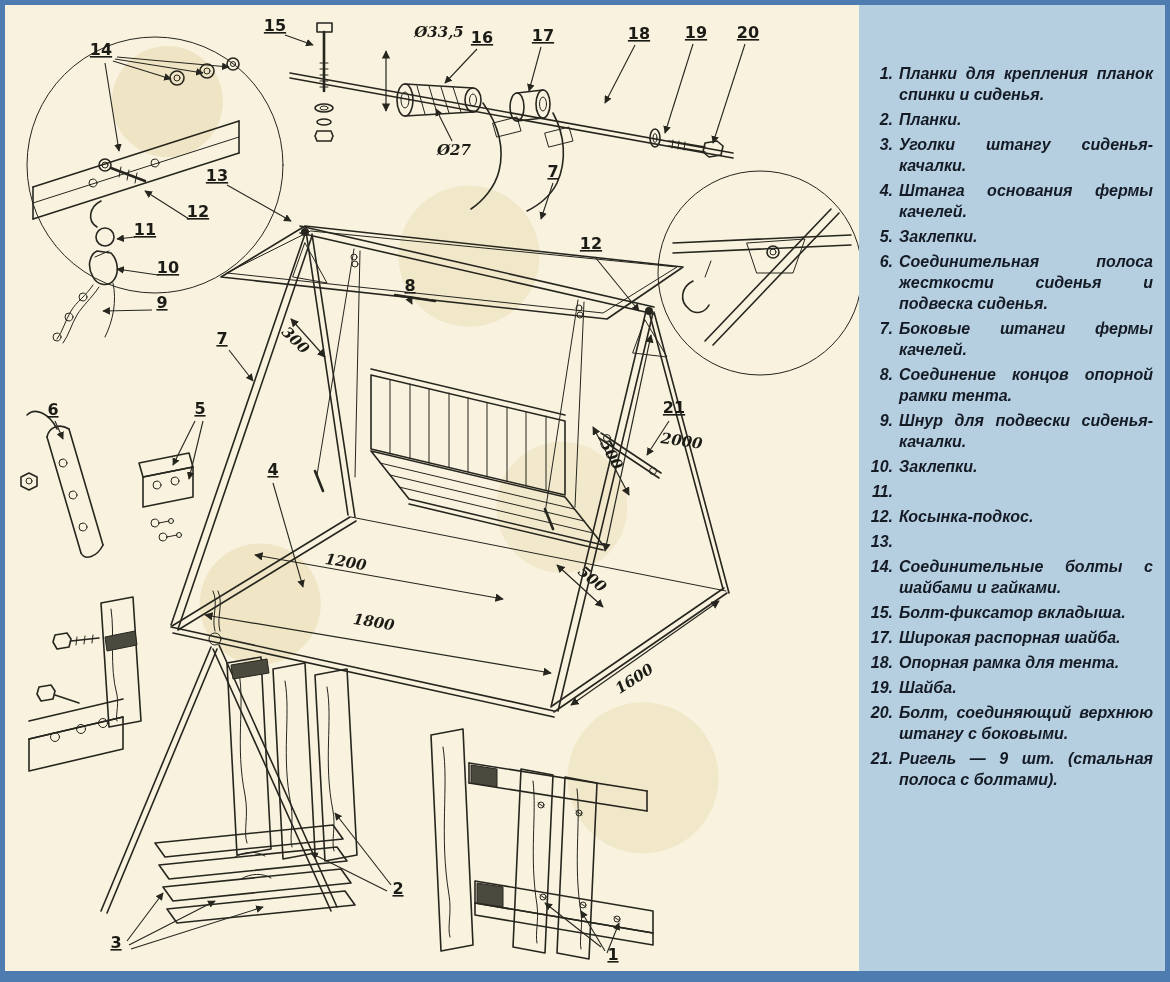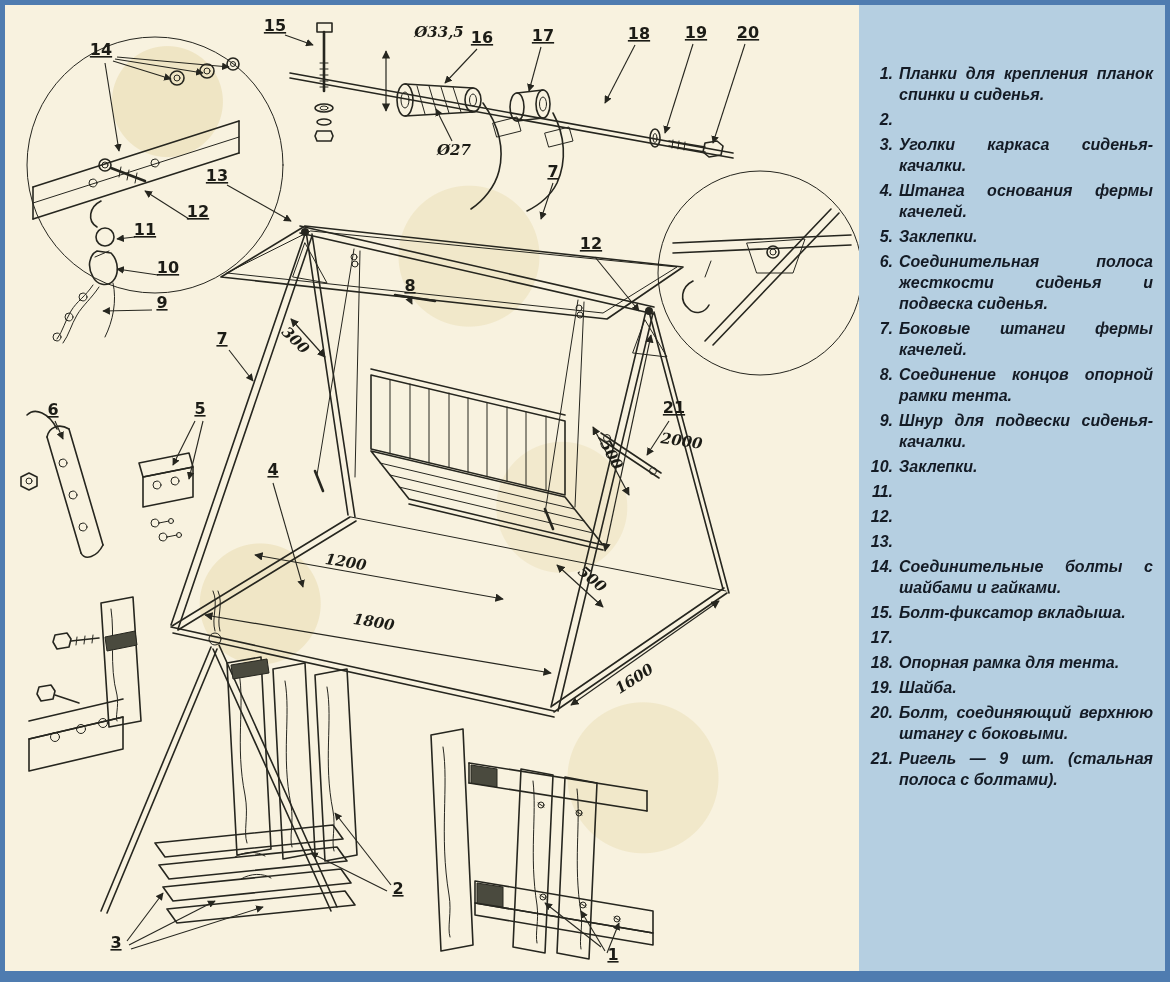--- a/index.html
+++ b/index.html
@@ -436,24 +436,25 @@
   </div>
 
   <div class="legend">
     <ol>
       <li>
           <span class="num">1.</span>
           <span class="txt">Планки для крепления планок спинки и сиденья.</span>
         </li>
       <li>
           <span class="num">2.</span>
+          <span class="txt">Планки.</span>
         </li>
       <li>
           <span class="num">3.</span>
-          <span class="txt">Уголки каркаса сиденья-качалки.</span>
+          <span class="txt">Уголки штангу сиденья-качалки.</span>
         </li>
       <li>
           <span class="num">4.</span>
           <span class="txt">Штанга основания фермы качелей.</span>
         </li>
       <li>
           <span class="num">5.</span>
           <span class="txt">Заклепки.</span>
         </li>
       <li>
@@ -474,34 +475,36 @@
         </li>
       <li>
           <span class="num">10.</span>
           <span class="txt">Заклепки.</span>
         </li>
       <li>
           <span class="num">11.</span>
         </li>
       <li>
           <span class="num">12.</span>
+          <span class="txt">Косынка-подкос.</span>
         </li>
       <li>
           <span class="num">13.</span>
         </li>
       <li>
           <span class="num">14.</span>
           <span class="txt">Соединительные болты с шайбами и гайками.</span>
         </li>
       <li>
           <span class="num">15.</span>
           <span class="txt">Болт-фиксатор вкладыша.</span>
         </li>
       <li>
           <span class="num">17.</span>
+          <span class="txt">Широкая распорная шайба.</span>
         </li>
       <li>
           <span class="num">18.</span>
           <span class="txt">Опорная рамка для тента.</span>
         </li>
       <li>
           <span class="num">19.</span>
           <span class="txt">Шайба.</span>
         </li>
       <li>

